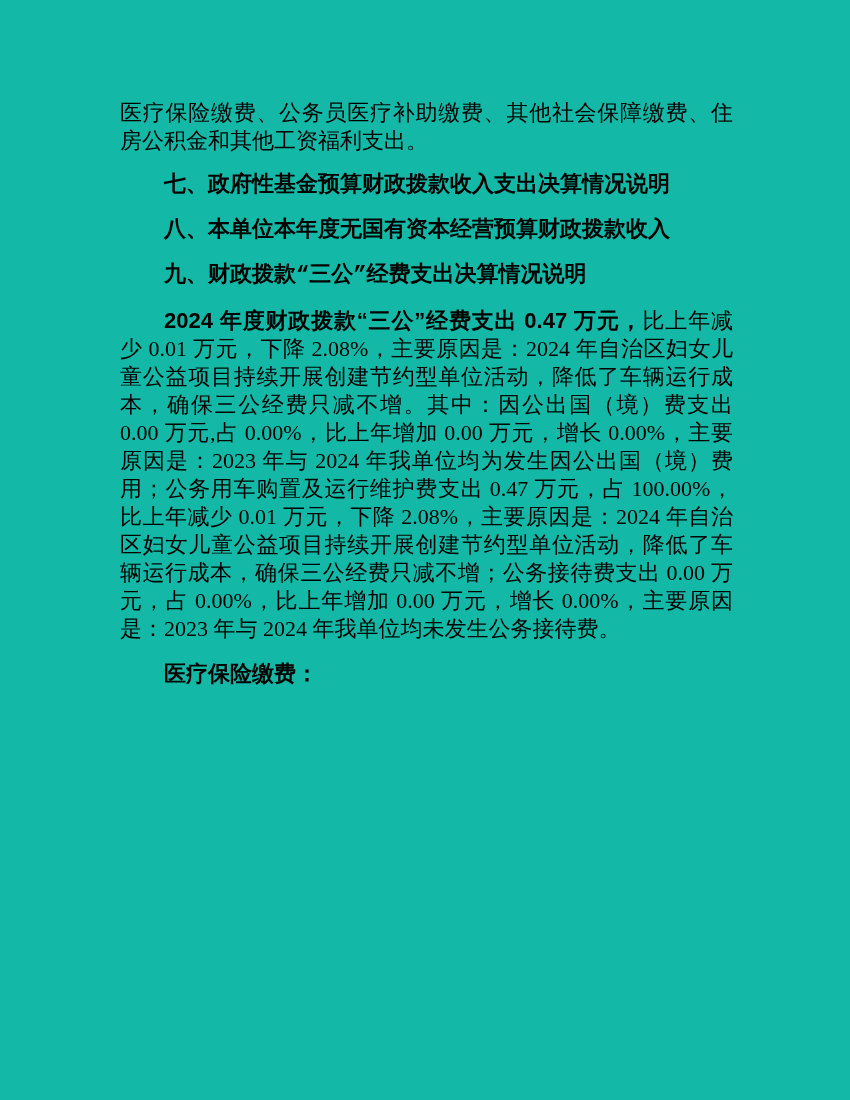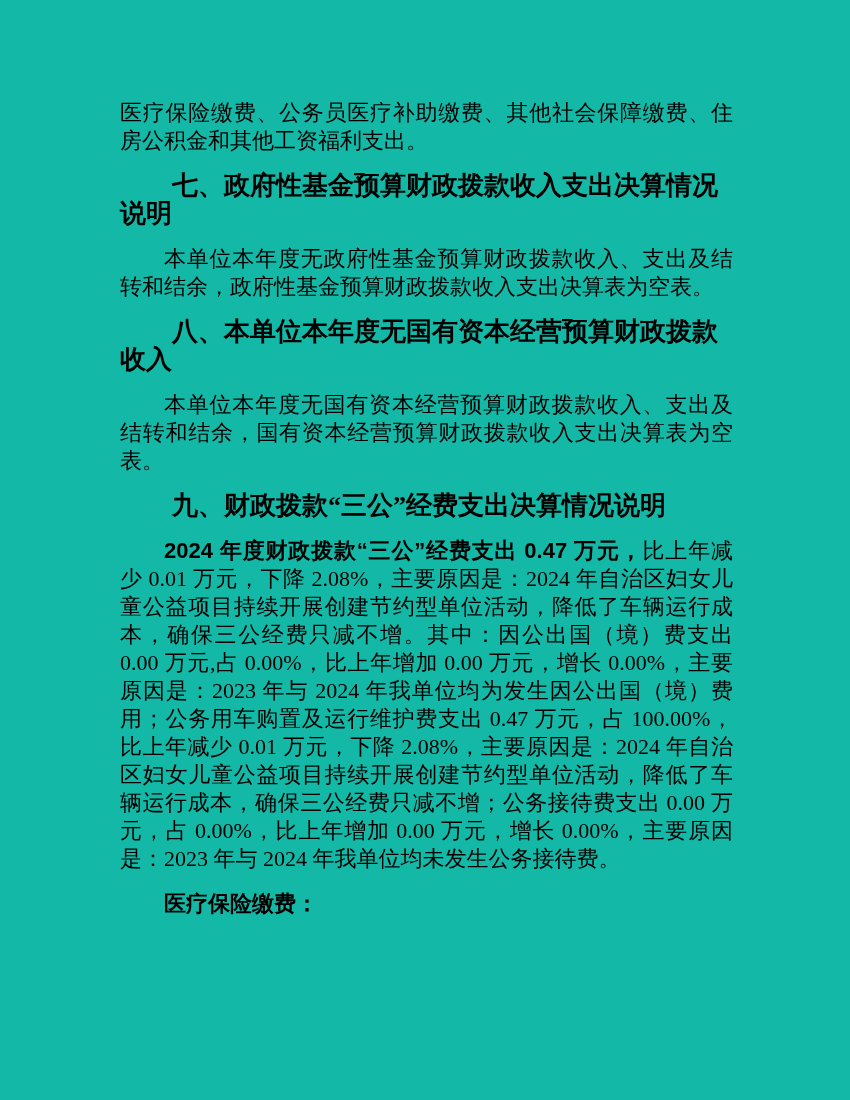--- a/index.html
+++ b/index.html
@@ -27,23 +27,23 @@
     text-align: justify;
   }
   .para {
     margin: 0 0 17px 0;
     text-indent: 2em;
   }
   .para.no-indent {
     text-indent: 0;
   }
   .section-heading {
-    font-family: Liberation Serif, serif;
+    font-family: Liberation Mono, monospace;
     font-weight: bold;
-    font-size: 26px;
+    font-size: 22px;
     line-height: 28px;
     margin: 0 0 17px 0;
     text-indent: 2em;
     text-align: left;
   }
   .lead-bold {
     font-family: "Liberation Sans", "DejaVu Sans", sans-serif;
     font-weight: bold;
   }
   .closing-line {
@@ -58,25 +58,23 @@
 <body>
 
 <div class="page">
   <div class="content">
 
     <p class="para no-indent">医疗保险缴费、公务员医疗补助缴费、其他社会保障缴费、住房公积金和其他工资福利支出。</p>
 
 
     <h2 class="section-heading">七、政府性基金预算财政拨款收入支出决算情况说明</h2>
 
-    <p class="para">本单位本年度无政府性基金预算财政拨款收入、支出及结转和结余，政府性基金预算财政拨款收入支出决算表为空表。</p>
 
     <h2 class="section-heading">八、本单位本年度无国有资本经营预算财政拨款收入</h2>
 
-    <p class="para">本单位本年度无国有资本经营预算财政拨款收入、支出及结转和结余，国有资本经营预算财政拨款收入支出决算表为空表。</p>
 
     <h2 class="section-heading">九、财政拨款“三公”经费支出决算情况说明</h2>
 
     <p class="para"><span class="lead-bold">2024 年度财政拨款“三公”经费支出 0.47 万元，</span><span>比上年减少 0.01 万元，下降 2.08%，主要原因是：2024 年自治区妇女儿童公益项目持续开展创建节约型单位活动，降低了车辆运行成本，确保三公经费只减不增。其中：因公出国（境）费支出 0.00 万元,占 0.00%，比上年增加 0.00 万元，增长 0.00%，主要原因是：2023 年与 2024 年我单位均为发生因公出国（境）费用；公务用车购置及运行维护费支出 0.47 万元，占 100.00%，比上年减少 0.01 万元，下降 2.08%，主要原因是：2024 年自治区妇女儿童公益项目持续开展创建节约型单位活动，降低了车辆运行成本，确保三公经费只减不增；公务接待费支出 0.00 万元，占 0.00%，比上年增加 0.00 万元，增长 0.00%，主要原因是：2023 年与 2024 年我单位均未发生公务接待费。</span></p>
 
     <p class="closing-line">医疗保险缴费：</p>
 
   </div>
 </div>
 

